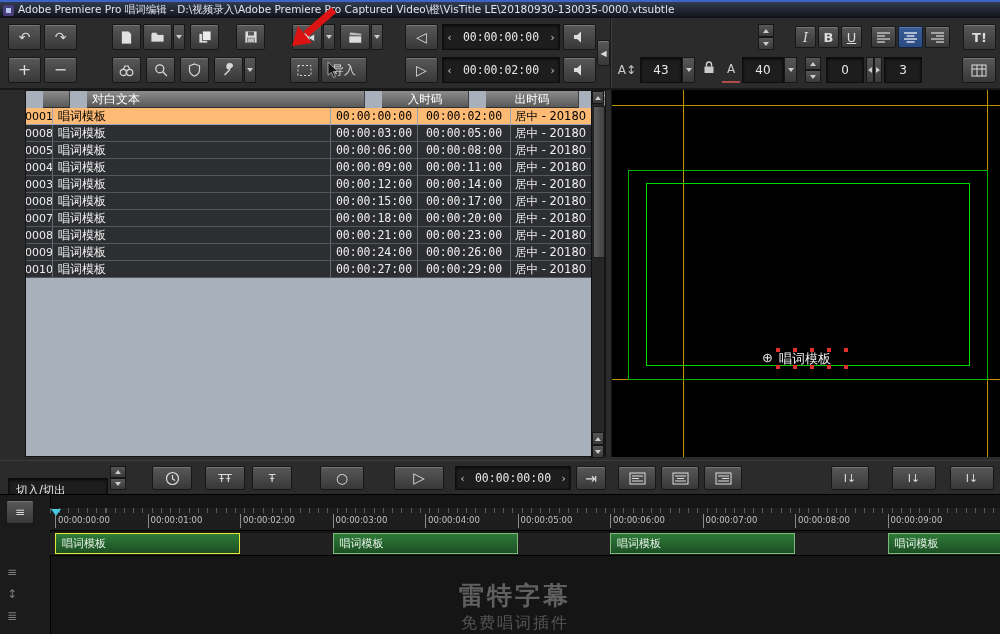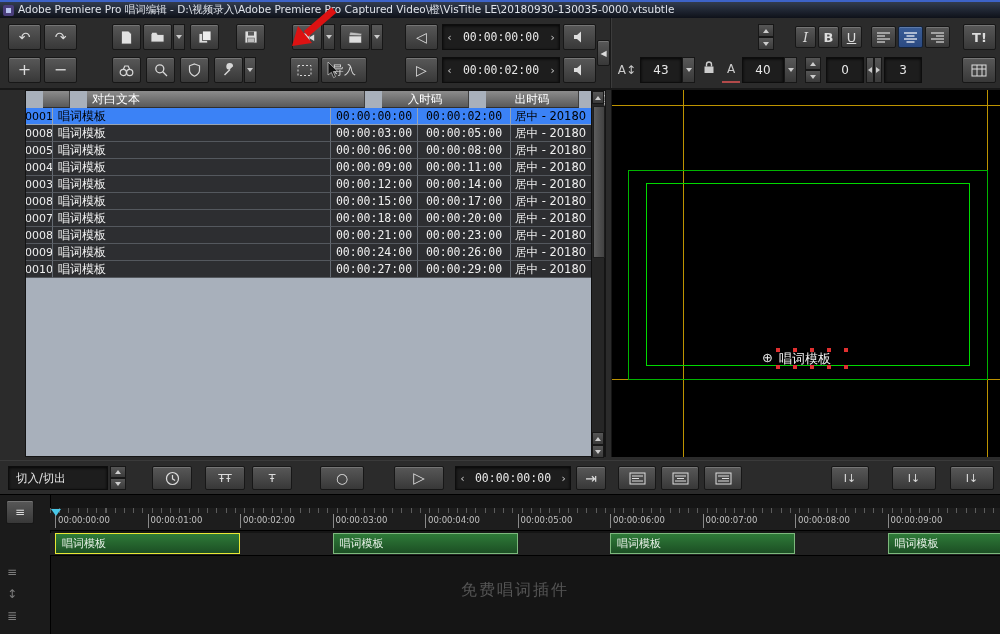--- a/index.html
+++ b/index.html
@@ -41,21 +41,21 @@
       color:#fff;font-size:12px;display:flex;align-items:center;justify-content:center;flex:none;height:17px;box-sizing:border-box;overflow:hidden;white-space:nowrap;margin-left:17px;}
   .tbody{position:absolute;left:0;top:17px;width:568px;height:350px;overflow:hidden;}
   .trow{display:flex;height:17px;}
   .tc{box-sizing:border-box;border-right:1px solid #646a72;border-bottom:1px solid #54585e;background:#2d2e31;
       font-size:12px;display:flex;align-items:center;justify-content:center;overflow:hidden;white-space:nowrap;flex:none;color:#efefef;height:17px;}
   .c0{width:27px;font-size:11px;}
   .c1{width:278px;justify-content:flex-start;padding-left:5px;}
   .c2{width:87px;font-family:"DejaVu Sans Mono","Liberation Mono",monospace;font-size:11.5px;}
   .c3{width:93px;font-family:"DejaVu Sans Mono","Liberation Mono",monospace;font-size:11.5px;}
   .c4{width:83px;justify-content:flex-start;padding-left:4px;font-size:11.5px;border-right:none;}
-  .trow.sel .tc{background:#3b82f6;color:#000;border-color:#98a4b4;}
+  .trow.sel .tc{background:#fdba74;color:#000;border-color:#98a4b4;}
   .vscroll{position:absolute;right:0;top:0;width:12px;height:367px;background:#262626;border-left:1px solid #101010;}
   .sbtn{position:absolute;left:0;width:12px;height:13px;background:linear-gradient(180deg,#565656,#3a3a3a);
         border:1px solid #171717;display:flex;align-items:center;justify-content:center;box-sizing:border-box;}
   .sbtn i{width:0;height:0;border:3px solid transparent;}
   .sbtn.up i{border-top:0;border-bottom:4px solid #ccc;}
   .sbtn.dn i{border-bottom:0;border-top:4px solid #ccc;}
   .sthumb{position:absolute;left:1px;top:15px;width:10px;height:150px;background:linear-gradient(90deg,#5d5d5d,#424242);border:1px solid #1d1d1d;}
   
   .preview{left:612px;top:88px;width:388px;height:367px;background:#000;overflow:hidden;}
   .gline{position:absolute;background:#bd9300;}
@@ -442,21 +442,21 @@
       <span class="hnd" style="left:82px;top:0"></span>
       <span class="hnd" style="left:14px;top:17px"></span>
       <span class="hnd" style="left:31px;top:17px"></span>
       <span class="hnd" style="left:48px;top:17px"></span>
       <span class="hnd" style="left:65px;top:17px"></span>
       <span class="hnd" style="left:82px;top:17px"></span>
     </div>
   </div>
 
   <div class="abs transport">
-    <div class="abs inset" style="left:8px;top:5px;width:100px;height:24px;padding-left:7px;font-size:11.5px">
+    <div class="abs inset" style="left:8px;top:17px;width:100px;height:24px;padding-left:7px;font-size:11.5px">
         <span>切入/切出</span>
       </div>
     <div class="abs spin" style="left:110px;top:5px;width:16px;height:24px">
         <b class="u">
           <i></i>
         </b>
         <b class="d">
           <i></i>
         </b>
       </div>
@@ -543,20 +543,21 @@
         <span class="rlabel" style="left: 837.5px;">00:00:09:00</span>
       </div>
     <div class="playhead"></div>
     <div class="track">
         <div class="clip sel" style="left: 5px; width: 185px;">唱词模板</div>
         <div class="clip" style="left: 282.5px; width: 185px;">唱词模板</div>
         <div class="clip" style="left: 560px; width: 185px;">唱词模板</div>
         <div class="clip" style="left: 837.5px; width: 185px;">唱词模板</div>
       </div>
     <div class="wm">
+      <div class="l1">雷特字幕</div>
       <div class="l2">免费唱词插件</div>
     </div>
   </div>
 
   <svg class="abs anno" style="left:270px;top:2px" width="70" height="46">
     <line x1="64" y1="6" x2="36" y2="30" stroke="#dd1212" stroke-width="7"></line>
     <polygon points="22,42 42,39 28,22" fill="#dd1212"></polygon>
   </svg>
 
   <svg class="abs anno" style="left:327px;top:60px" width="12" height="17">

